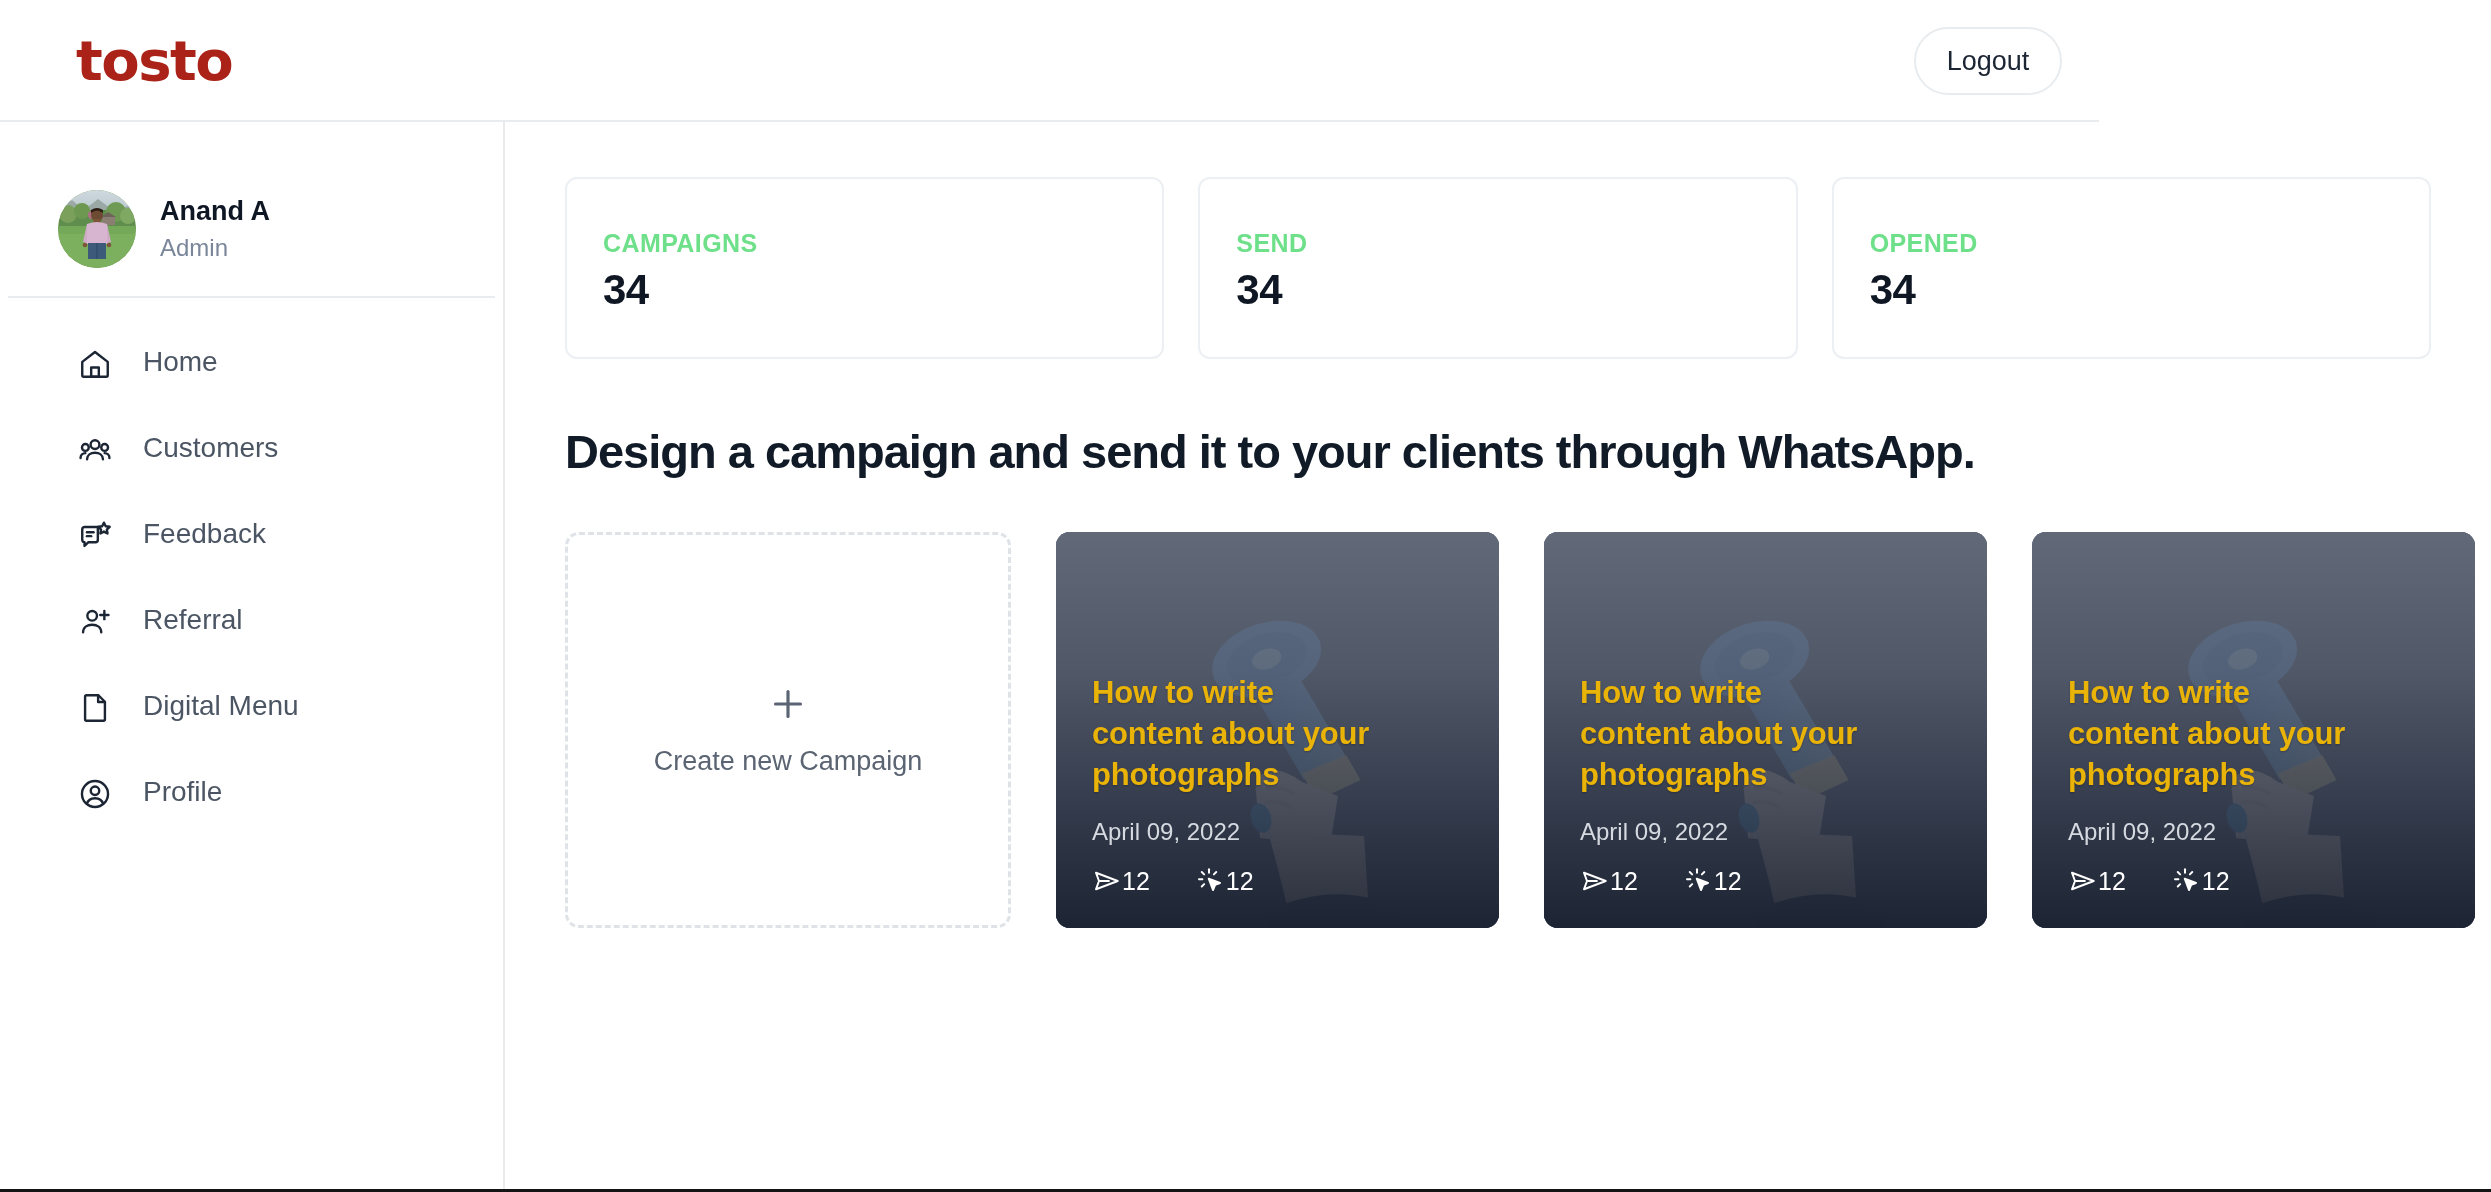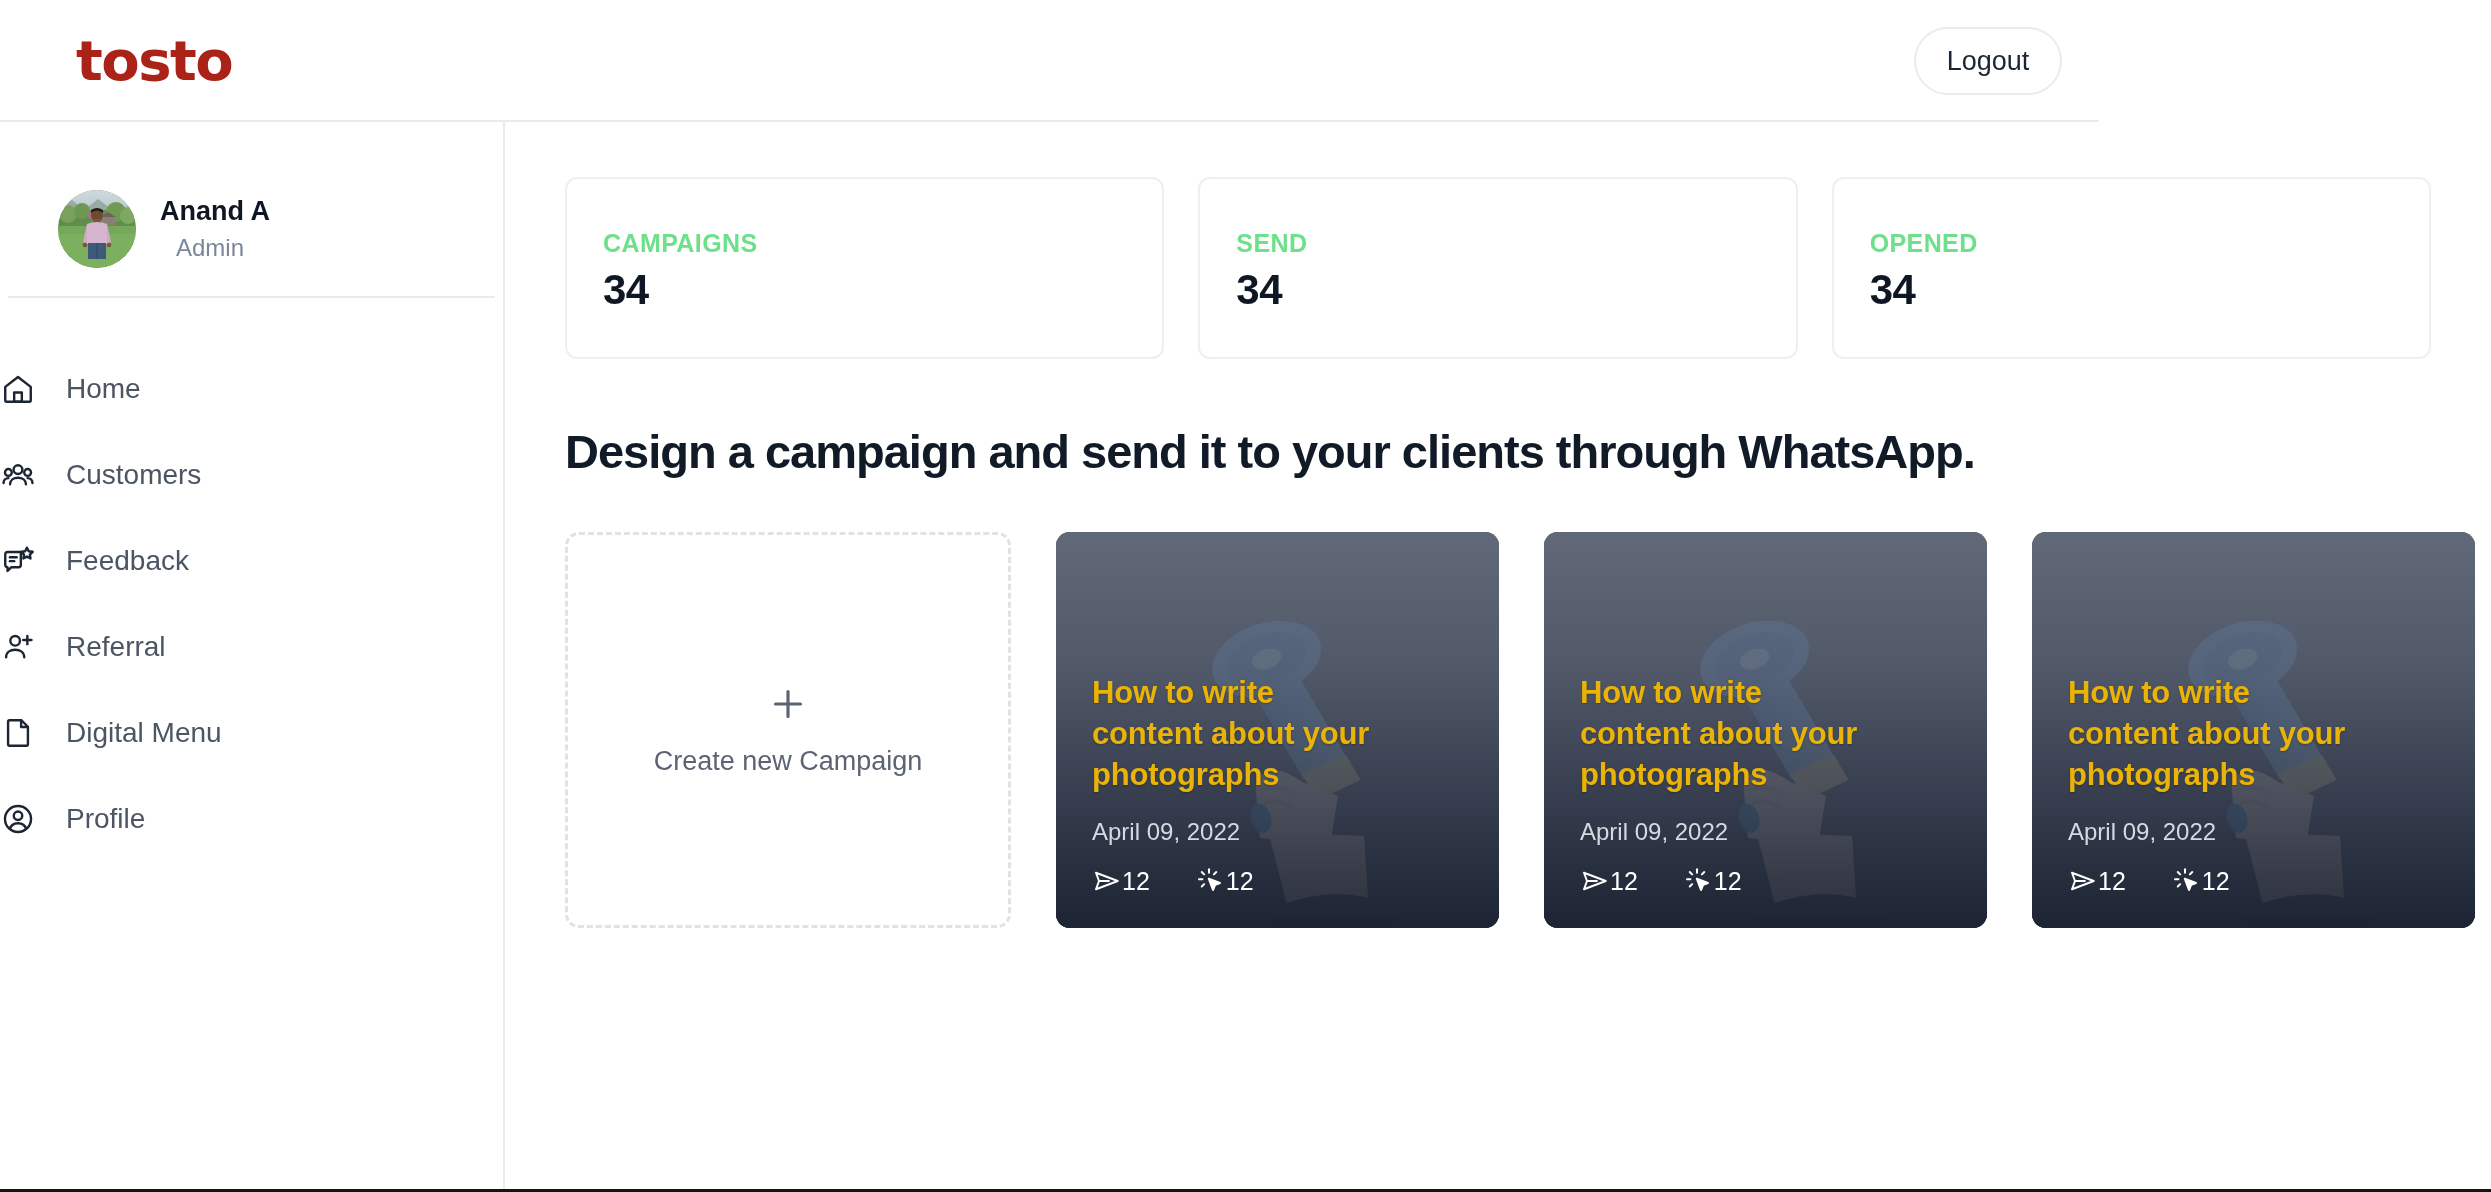--- a/index.html
+++ b/index.html
@@ -55,30 +55,30 @@
     overflow: hidden; flex: 0 0 auto;
     position: relative; background: #88a870;
   }
   .avatar svg { display: block; width: 78px; height: 78px; }
   .profile-text { margin-left: 24px; }
   .profile-name {
     font-size: 27px; font-weight: 700; color: #0f1724;
     line-height: 1.25;
   }
   .profile-role {
-    font-size: 24px; color: #7a8699; line-height: 1.3; margin-top: 3px; margin-left: 16px;
+    font-size: 24px; color: #7a8699; line-height: 1.3; margin-top: 3px;
   }
   .sb-divider {
     height: 2px; background: #e9ecef;
     margin: 14px 8px 0 8px;
   }
   .nav { padding-top: 48px; }
   .nav-item {
-    display: flex; align-items: center;
-    height: 86px; 
+    display: flex; align-items: flex-start;
+    height: 86px; padding-left: 77px;
     cursor: pointer; text-decoration: none;
   }
   .nav-icon {
     width: 36px; height: 36px; flex: 0 0 auto;
     display: flex; align-items: center; justify-content: center;
     color: #1b2533;
   }
   .nav-icon svg { display: block; }
   .nav-label {
     margin-left: 30px;

